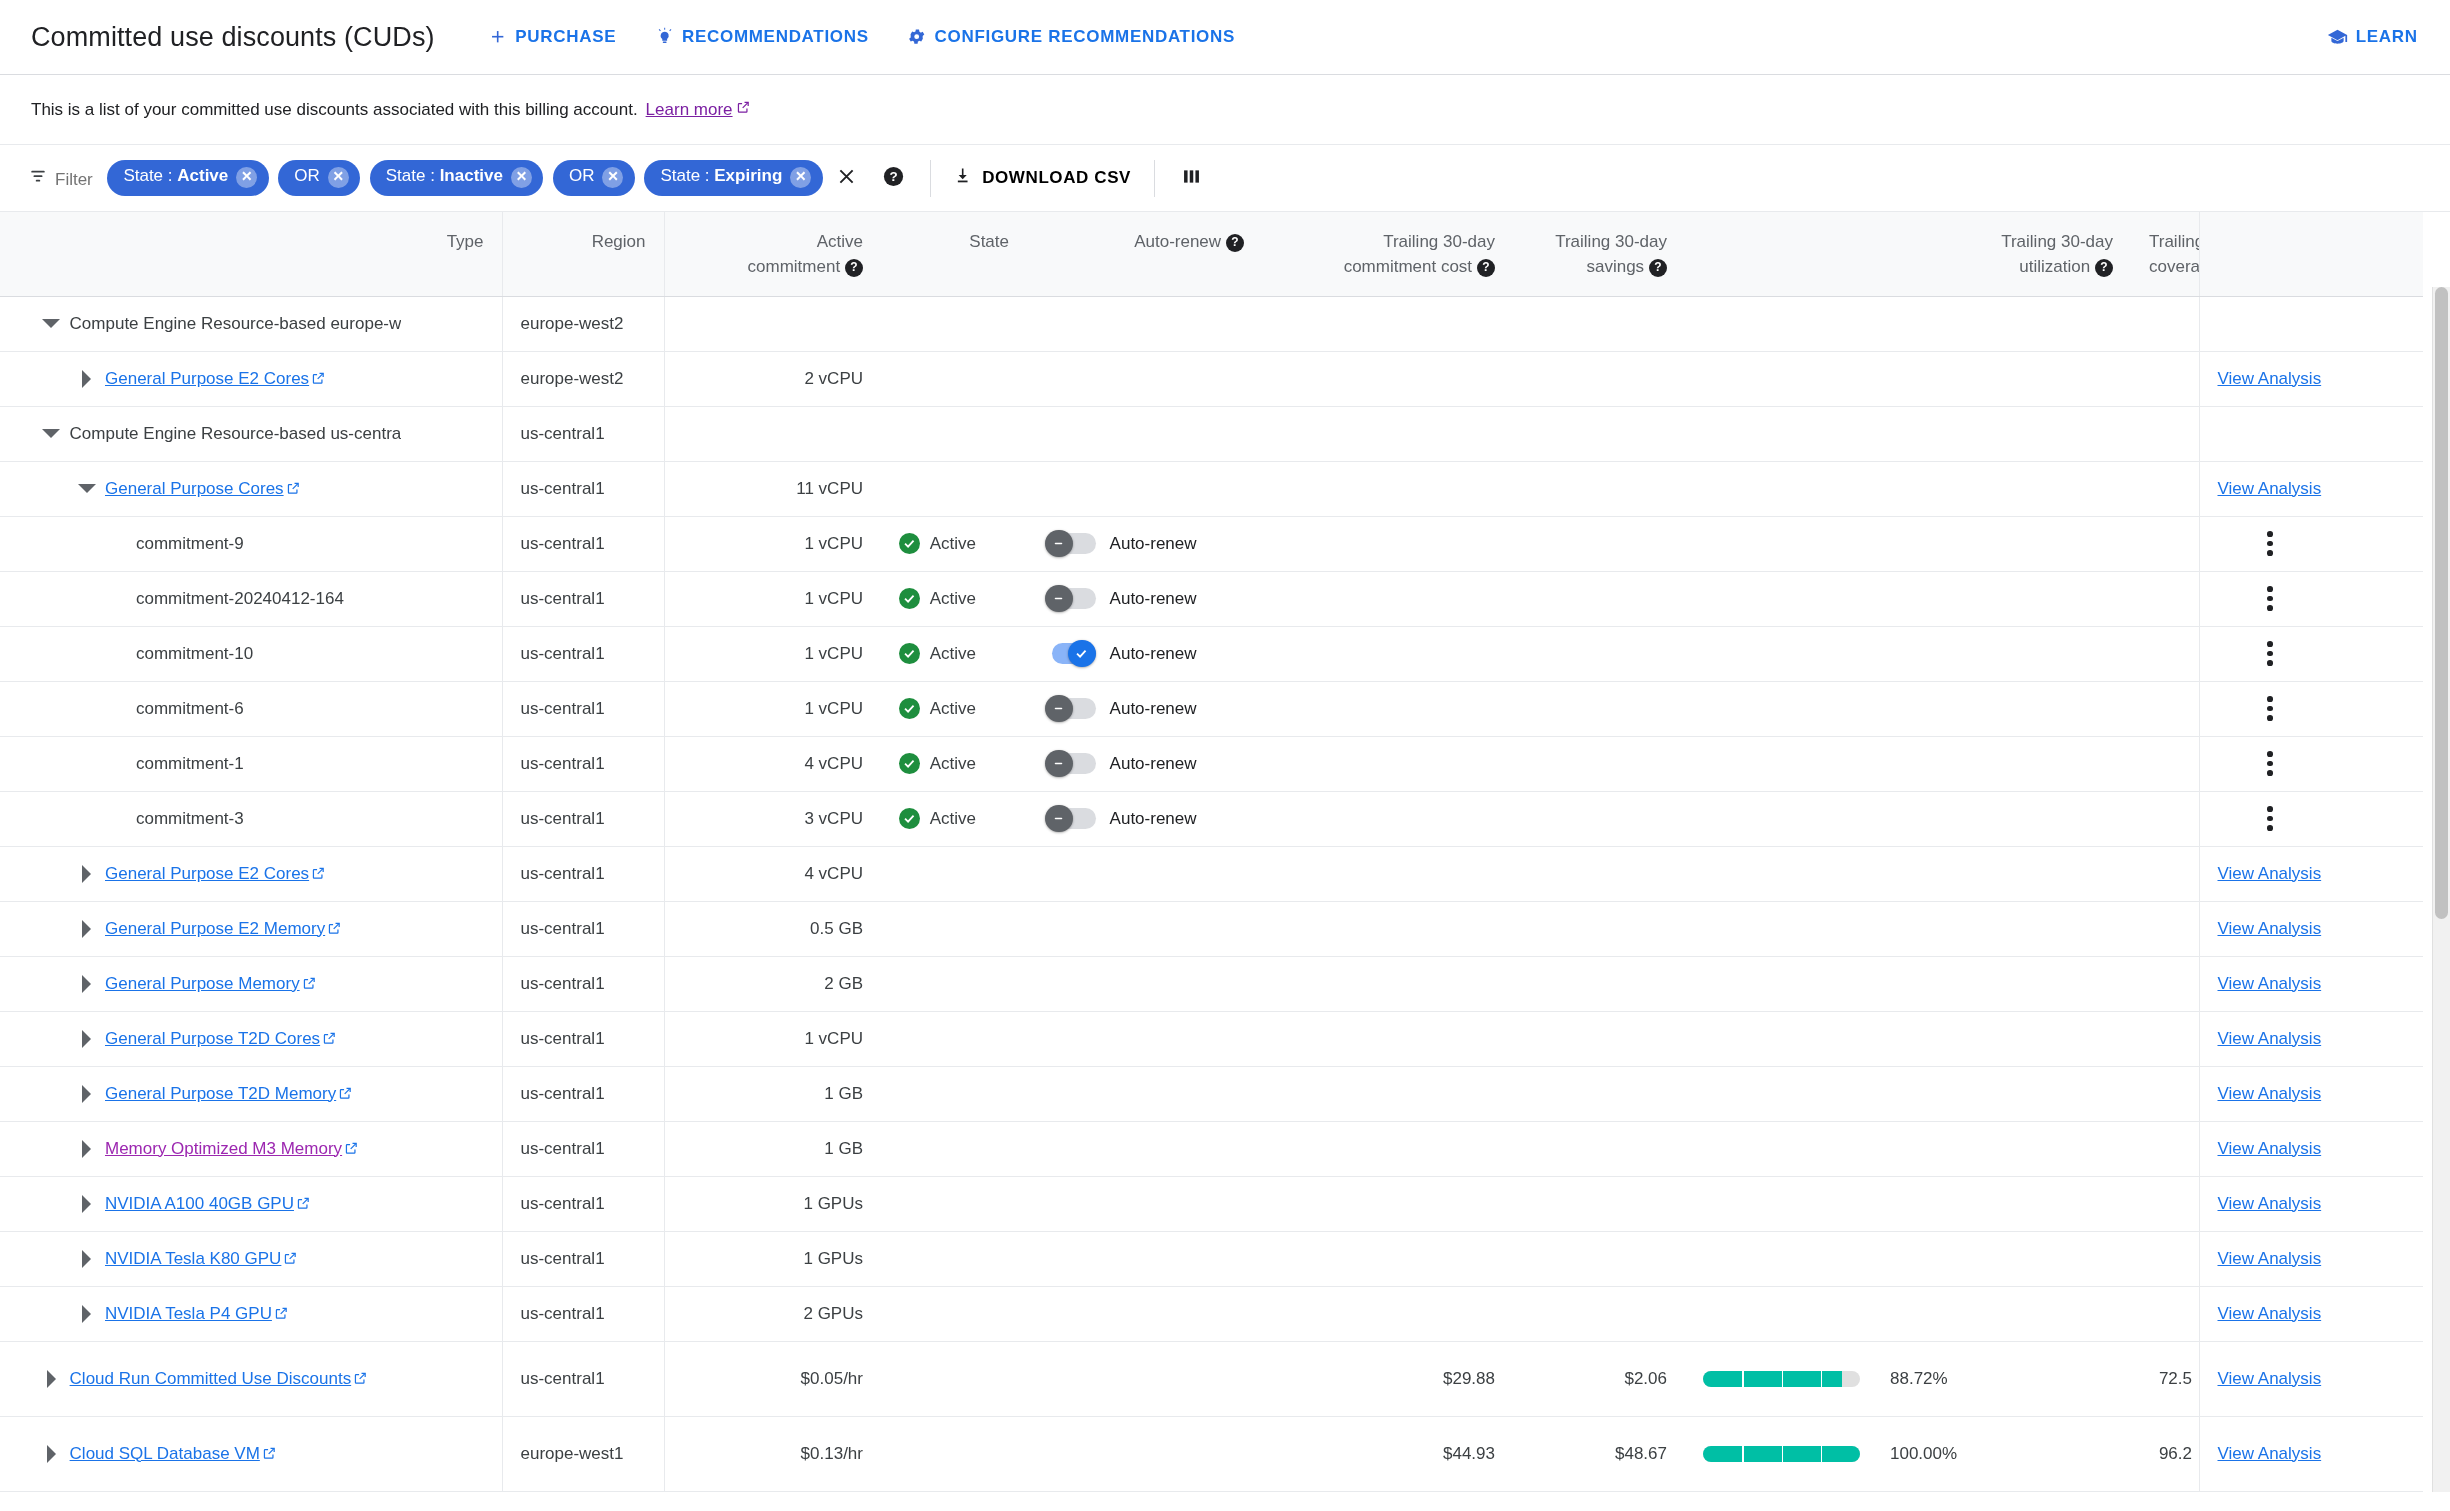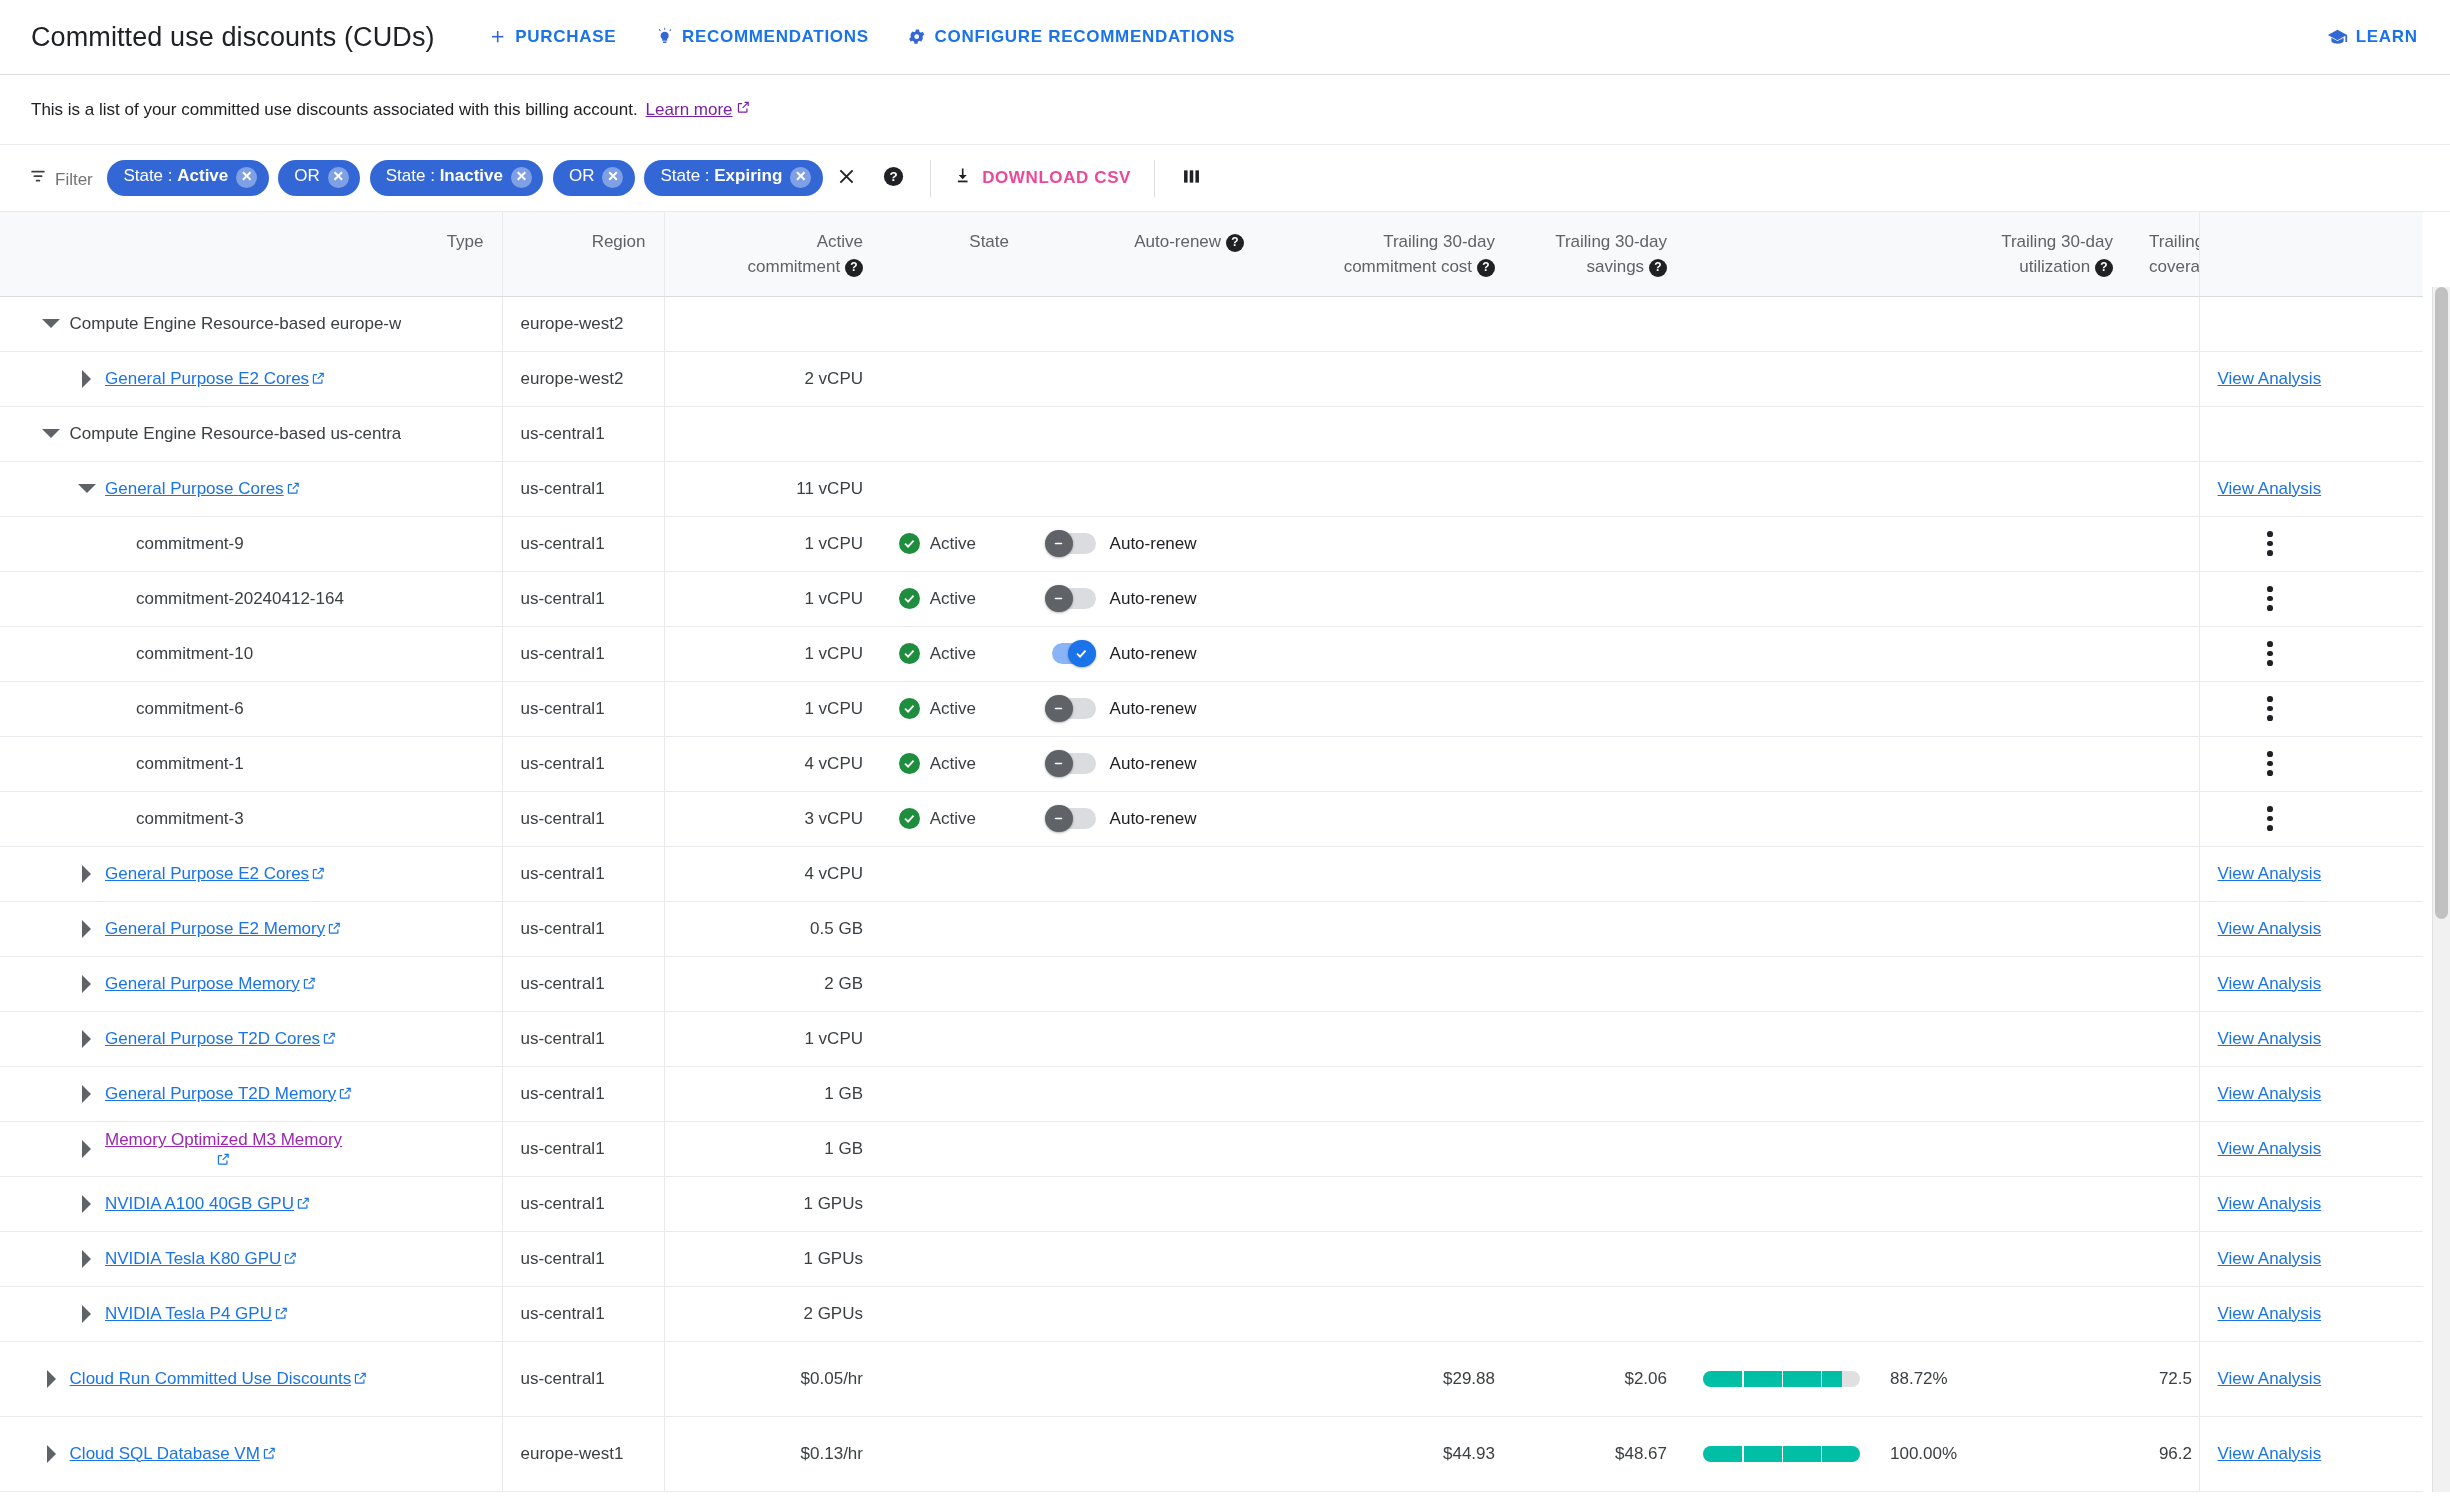--- a/index.html
+++ b/index.html
@@ -129,21 +129,21 @@
   .filter-tools { display: flex; align-items: center; gap: 0; }
   .icon-btn {
     width: 47px; height: 47px;
     display:flex; align-items:center; justify-content:center;
     cursor: pointer; border-radius: 50%;
     background: none; border: none;
   }
   .vsep { width: 0.8px; height: 37px; background: #dadce0; margin: 0 13px; }
   .dl-btn {
     display:flex; align-items:center; gap: 9.7px;
-    color: #ec4899; font-size: 17px; font-weight: 600;
+    color: #000000; font-size: 17px; font-weight: 600;
     letter-spacing: 0.6px; cursor: pointer;
     padding: 8px 9.7px; background: none; border: none;
     font-family: inherit; white-space: nowrap;
   }
 
   
   .table-wrap { width: 2450px; overflow: hidden; position: relative; }
   table.cud {
     width: 2423px;
     border-collapse: collapse;
@@ -200,21 +200,21 @@
   .caret.blank { visibility: hidden; }
   .indent-0 { padding-left: 14.6px; }
   .indent-1 { padding-left: 50px; }
   .indent-2 { padding-left: 81px; }
   .type-text { color: #3c4043; white-space: nowrap; overflow: hidden; text-overflow: clip; }
   a.link {
     color: #1a73e8; text-decoration: underline;
     display: inline-flex; align-items: center; gap: 2px;
     cursor: pointer; white-space: nowrap;
   }
-  a.link.visited { color: #9c27b0; flex-direction: column; }
+  a.link.visited { color: #9c27b0; }
   a.link.visited .ext svg { stroke: #1a73e8; }
   .ext { display: inline-flex; }
 
   
   .state-cell { display:flex; align-items:center; gap: 9.7px; }
   .state-ico {
     width: 21px; height: 21px; border-radius: 50%;
     background: #1e8e3e; display:flex; align-items:center; justify-content:center;
   }
   

